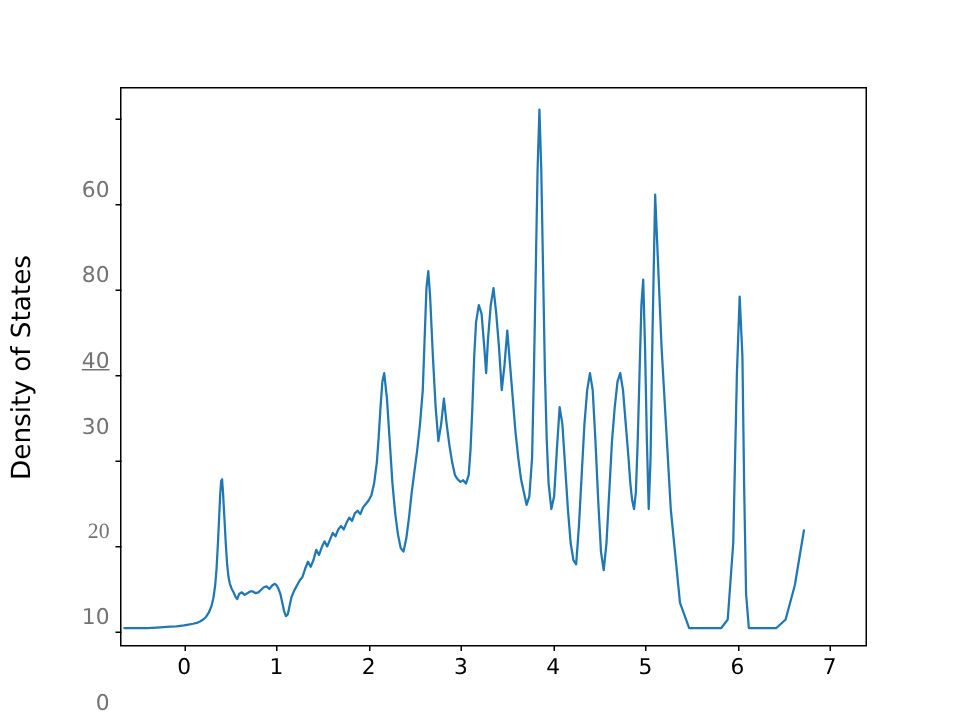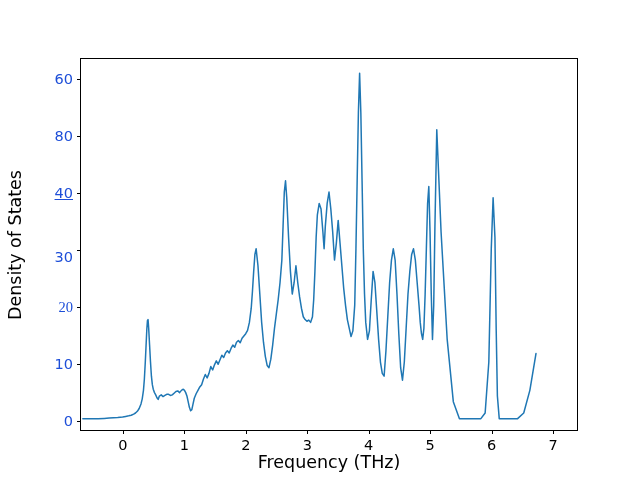--- a/index.html
+++ b/index.html
@@ -48,22 +48,23 @@
     width: 1.1px;
     background: #000000;
     bottom: -4px;
   }
   .tick-label-y {
     position: absolute;
     right: 100%;
     margin-right: 8px;
     transform: translateY(-50%);
     font-size: 14.5px;
-    color: #1d4ed8;
+    color: #737373;
     white-space: nowrap;
+    margin-top: 48px;
   }
   .tick-label-x {
     position: absolute;
     top: 100%;
     margin-top: 7px;
     transform: translateX(-50%);
     font-size: 14.5px;
     color: #000000;
     white-space: nowrap;
   }
@@ -104,21 +105,21 @@
       <polyline id="dos-line" fill="none" stroke="#1f77b4" stroke-width="1.5" stroke-linejoin="round" stroke-linecap="round" vector-effect="non-scaling-stroke" points="1.84,361.61 11.07,361.61 17.21,361.61 23.36,361.33 28.28,361.04 32.59,360.76 36.89,360.47 41.81,359.90 44.88,359.33 47.96,358.76 50.41,358.19 52.87,357.05 54.72,355.92 56.56,354.21 58.41,351.36 60.25,346.80 61.48,341.68 62.71,333.14 63.63,321.75 64.56,304.66 65.48,284.73 66.09,271.64 66.71,263.09 67.32,261.95 67.94,270.50 68.86,287.58 69.78,304.66 70.70,318.90 71.63,327.44 72.55,332.00 73.78,335.42 75.01,337.69 76.24,340.54 77.47,342.25 78.70,338.83 80.54,337.69 82.39,339.40 84.23,338.26 86.07,337.12 87.92,337.12 89.76,338.26 91.61,337.69 93.45,335.98 95.30,334.28 97.14,333.71 98.99,335.42 100.83,333.14 102.67,332.00 103.90,333.14 105.13,335.42 106.36,338.83 107.59,344.53 108.82,350.22 110.05,353.64 111.28,352.50 112.51,346.80 113.74,341.11 115.59,336.55 117.43,333.14 119.27,329.72 121.12,327.44 122.96,321.75 124.81,317.19 126.65,320.61 128.50,316.05 130.34,309.22 132.19,312.64 134.03,307.51 135.87,303.53 137.72,306.94 139.56,302.39 141.41,297.83 143.25,300.11 145.10,295.55 146.94,293.27 148.79,295.55 150.63,291.00 152.47,287.58 154.32,289.86 156.16,284.73 158.01,283.02 159.85,285.30 161.70,280.75 163.54,278.47 165.39,276.19 167.23,272.77 169.07,264.80 170.92,250.56 172.15,233.48 173.38,213.55 174.61,196.47 175.84,190.77 177.68,207.85 179.53,236.33 181.37,264.80 183.21,284.73 185.06,298.97 186.90,308.08 188.75,310.36 190.59,301.82 192.44,287.58 194.28,270.50 196.13,256.26 197.97,242.02 199.81,224.94 201.66,202.16 202.89,167.99 204.12,133.82 205.35,122.44 206.58,139.52 208.42,179.38 210.27,213.55 212.11,236.33 213.96,224.94 215.80,207.85 217.64,224.94 219.49,239.18 221.33,250.56 223.18,259.11 225.02,261.95 226.87,263.66 228.71,262.52 230.56,264.80 232.40,259.11 233.63,242.02 234.86,213.55 236.09,179.38 237.32,156.60 239.16,145.21 241.01,150.91 242.85,173.69 244.08,190.77 245.31,167.99 247.16,145.21 249.00,133.82 250.84,150.91 252.69,173.69 254.53,202.16 256.38,185.08 258.22,162.30 260.07,185.08 261.91,207.85 263.76,230.63 265.60,247.72 267.44,261.95 269.29,270.50 271.13,279.04 272.98,273.34 274.82,247.72 276.05,190.77 277.28,122.44 278.51,54.10 279.74,14.24 280.97,54.10 282.20,122.44 283.43,190.77 284.66,236.33 285.89,264.80 287.73,281.89 289.58,273.34 291.42,242.02 293.27,213.55 295.11,224.94 296.96,253.41 298.80,281.89 300.64,304.66 302.49,316.05 304.33,318.90 306.18,293.27 308.02,259.11 309.87,224.94 311.71,202.16 313.56,190.77 315.40,202.16 317.24,236.33 319.09,276.19 320.93,310.36 322.78,322.89 324.62,304.66 326.47,270.50 328.31,236.33 330.16,213.55 332.00,196.47 333.84,190.77 335.69,202.16 337.53,224.94 339.38,247.72 340.61,264.80 341.84,276.19 343.07,281.89 344.30,270.50 345.53,236.33 346.76,190.77 347.99,145.21 349.21,128.13 350.44,173.69 351.67,236.33 352.90,281.89 354.13,247.72 355.36,167.99 357.21,71.18 361.51,173.69 367.66,281.89 373.81,344.53 379.96,361.61 383.64,361.61 386.10,361.61 387.95,361.61 389.18,361.61 390.41,361.61 391.64,361.61 393.48,361.61 395.94,361.61 398.40,361.61 401.47,361.61 405.78,355.92 409.47,304.66 411.93,190.77 413.77,139.52 415.61,179.38 416.84,270.50 418.07,338.83 419.92,361.61 421.76,361.61 424.22,361.61 427.91,361.61 432.21,361.61 438.36,361.61 444.51,355.92 450.66,333.14 456.81,296.12"></polyline>
     </svg>
     <div id="yticks-layer">
         <div class="tick-mark-y" style="top: 361.611px;"></div>
         <div class="tick-label-y" style="top: 361.611px;">0</div>
         <div class="tick-mark-y" style="top: 304.664px;"></div>
         <div class="tick-label-y" style="top: 304.664px; text-align: right;">10</div>
         <div class="tick-mark-y" style="top: 247.718px;"></div>
         <div class="tick-label-y" style="top: 247.718px; font-family: Liberation Serif, serif;">20</div>
         <div class="tick-mark-y" style="top: 190.771px;"></div>
-        <div class="tick-label-y" style="top: 198px;">30</div>
+        <div class="tick-label-y" style="top: 178px;">30</div>
         <div class="tick-mark-y" style="top: 133.824px;"></div>
         <div class="tick-label-y" style="top: 133.824px; text-decoration: underline;">40</div>
         <div class="tick-mark-y" style="top: 76.8779px;"></div>
         <div class="tick-label-y" style="top: 76.8779px;">80</div>
         <div class="tick-mark-y" style="top: 19.9313px;"></div>
         <div class="tick-label-y" style="top: 19.9313px;">60</div>
       </div>
     <div id="xticks-layer">
         <div class="tick-mark-x" style="left: 41.8074px;"></div>
         <div class="tick-label-x" style="left: 41.8074px;">0</div>
@@ -136,17 +137,14 @@
         <div class="tick-label-x" style="left: 410.696px;">6</div>
         <div class="tick-mark-x" style="left: 472.178px;"></div>
         <div class="tick-label-x" style="left: 472.178px;">7</div>
       </div>
   </div>
 
   <div id="ylabel">
     <span>Density of States</span>
   </div>
 
-  <div id="xlabel">
-    <span>Frequency (THz)</span>
-  </div>
 
 </div>
 
 </body></html>

